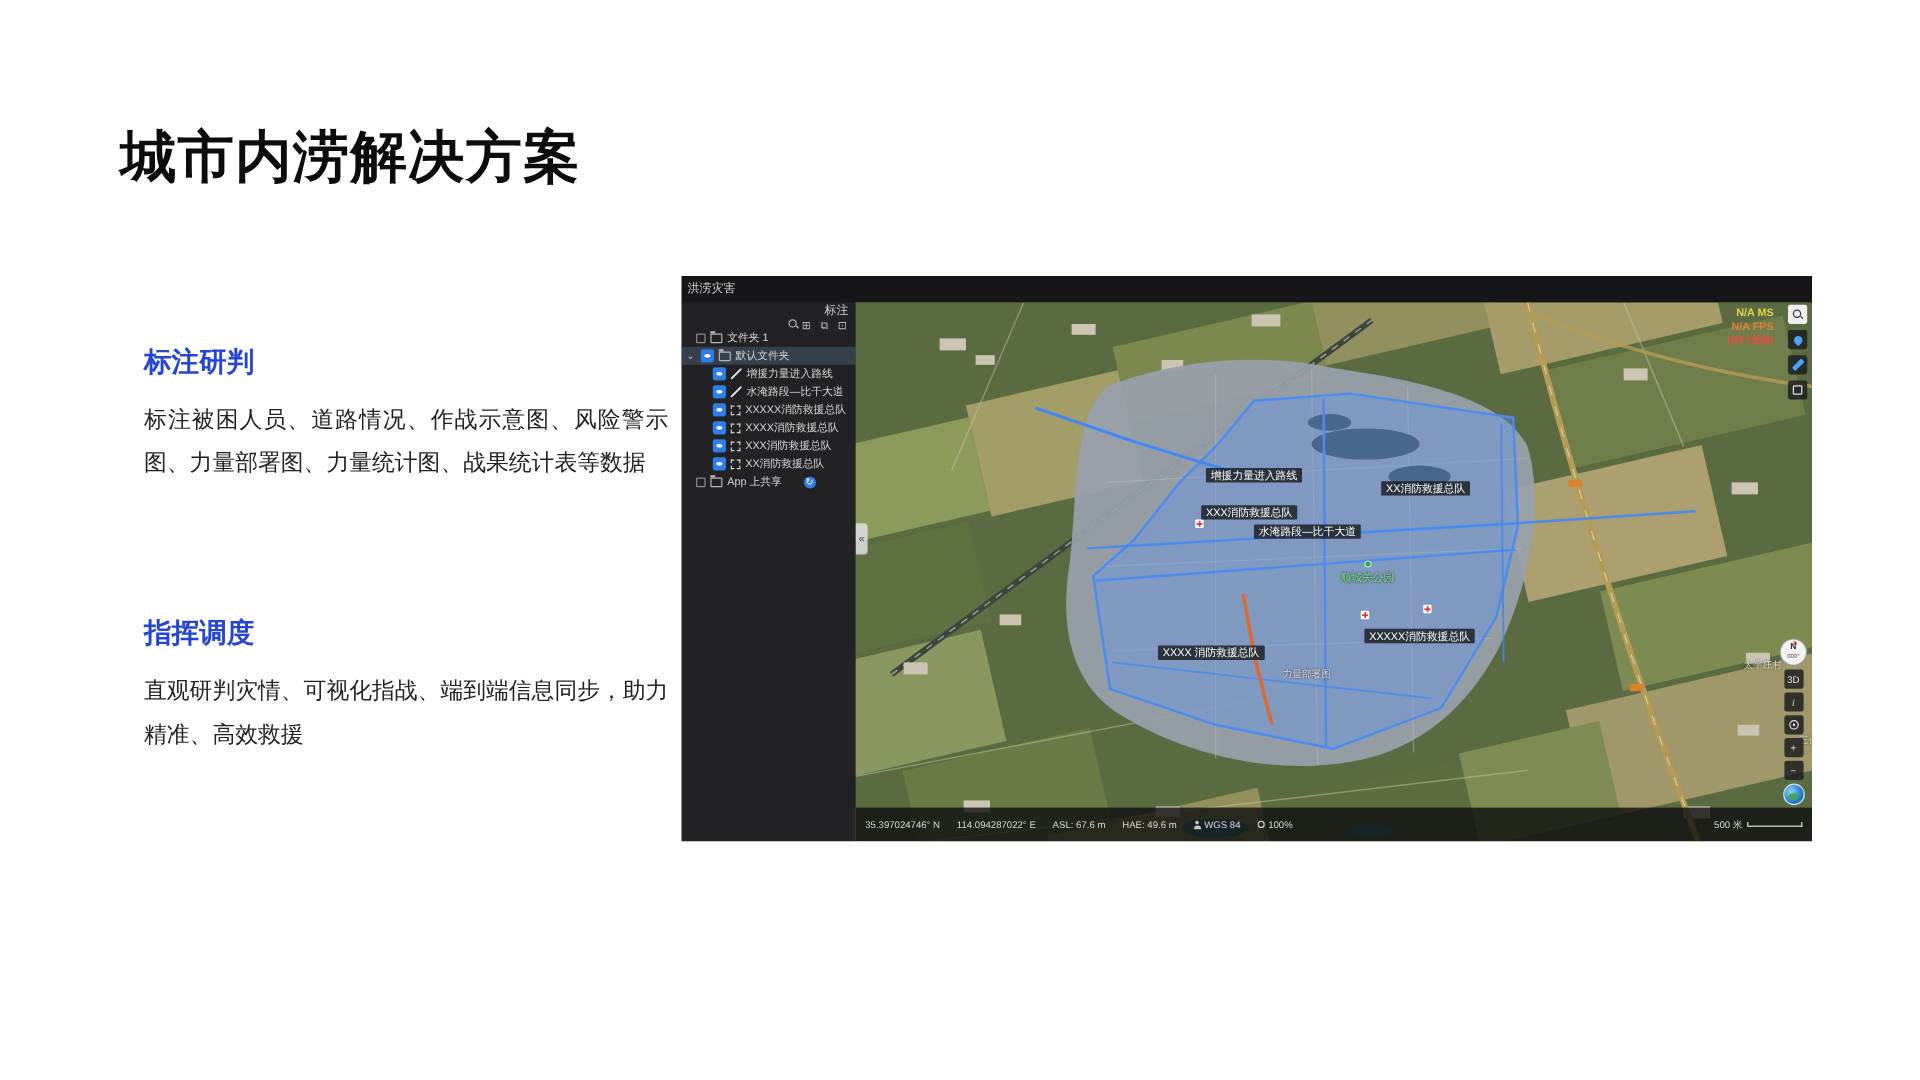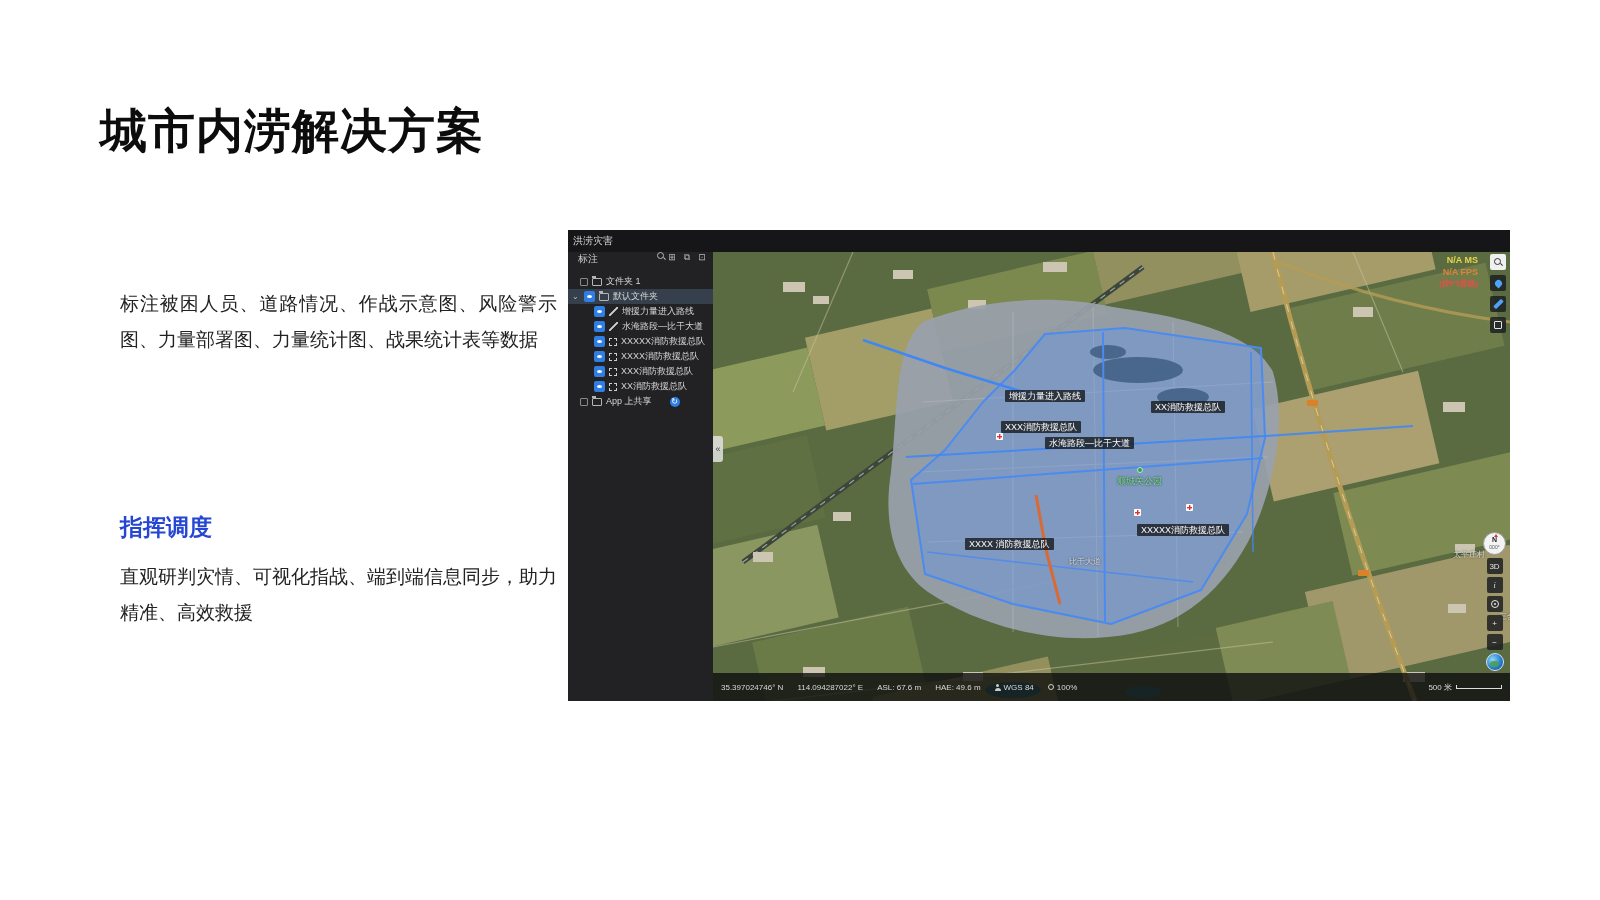--- a/index.html
+++ b/index.html
@@ -12,21 +12,21 @@
   .sec1 { top:286px; } .sec2 { top:512px; }
   .sec-heading { font-size:23px; font-weight:bold; color:#2545d3; margin-bottom:16px; }
   .sec-body { font-size:19px; color:#222; line-height:36px; text-align:justify; }
 
   
   .app { position:absolute; left:568px; top:230px; width:942px; height:471px; background:#1d1d1f; overflow:hidden;padding-left:10px; }
   .app-titlebar { position:absolute; left:0; top:0; width:100%; height:22px; background:#161618; color:#d8d8d8; font-size:10px; line-height:22px; padding-left:5px; }
 
   
   .panel { position:absolute; left:0; top:22px; width:145px; bottom:0; background:#222224; color:#d6d6d6; }
-  .panel-header { display:flex; align-items:flex-start; height:22px; padding:0 6px 0 10px; }
+  .panel-header { display:flex; align-items:flex-end; height:22px; padding:0 6px 0 10px;flex-direction:column; }
   .panel-title { font-size:10px; color:#cfcfcf; flex:1; }
   .ph-icons { display:flex; gap:5px; align-items:center; }
   .ph-ic { width:10px; height:10px; color:#b8b8b8; font-size:9px; line-height:10px; text-align:center; }
   .search-glyph { position:relative; width:9px; height:9px; }
   .search-glyph::before { content:""; position:absolute; left:0; top:0; width:5px; height:5px; border:1px solid #b8b8b8; border-radius:50%; }
   .search-glyph::after { content:""; position:absolute; left:6px; top:6px; width:3px; height:1px; background:#b8b8b8; transform:rotate(45deg); }
 
   .tree { font-size:9px; }
   .trow { display:flex; align-items:center; height:15px; gap:4px; padding-left:12px; white-space:nowrap; }
   .trow.sel { background:#36404c; padding-left:4px; }
@@ -86,20 +86,21 @@
   .scale-line { width:46px; height:4px; border-left:1px solid #ddd; border-right:1px solid #ddd; border-bottom:1px solid #ddd; }
 </style>
 </head>
 <body>
 
 <div class="slide">
 
   <div class="slide-title">城市内涝解决方案</div>
 
   <div class="sec sec1">
+    <div class="sec-heading">标注研判</div>
     <div class="sec-body">标注被困人员、道路情况、作战示意图、风险警示图、力量部署图、力量统计图、战果统计表等数据</div>
   </div>
 
   <div class="sec sec2">
     <div class="sec-heading">指挥调度</div>
     <div class="sec-body">直观研判灾情、可视化指战、端到端信息同步，助力精准、高效救援</div>
   </div>
 
   <div class="app">
     <div class="app-titlebar">洪涝灾害</div>
@@ -267,21 +268,21 @@
       <div class="map-label" style="left:438px; top:149px;">XX消防救援总队</div>
       <div class="map-label" style="left:288px; top:169px;">XXX消防救援总队</div>
       <div class="map-label" style="left:332px; top:185px;">水淹路段—比干大道</div>
       <div class="map-label" style="left:252px; top:286px;">XXXX 消防救援总队</div>
       <div class="map-label" style="left:424px; top:272px;">XXXXX消防救援总队</div>
 
       <div class="park-label" style="left:404px; top:215px;flex-direction:column;">
         <span class="park-dot"></span>
         <span>顺城关公园</span>
       </div>
-      <div class="place-label" style="left:356px; top:304px;">比干大道</div>
+      <div class="place-label" style="left:356px; top:304px;">力量部署图</div>
       <div class="place-label" style="left:740px; top:297px;">太平庄村</div>
       <div class="place-label" style="left:738px; top:359px;margin-left:48px;">三合庄</div>
 
       <div class="collapse-tab">«</div>
 
       <div class="hud">
         <div class="hud-ms">N/A MS</div>
         <div class="hud-fps">N/A FPS</div>
         <div class="hud-hint">(按F5显隐)</div>
       </div>

